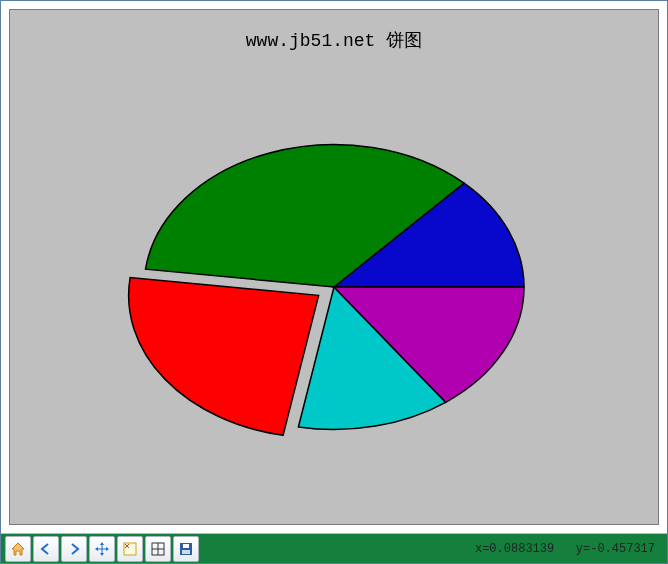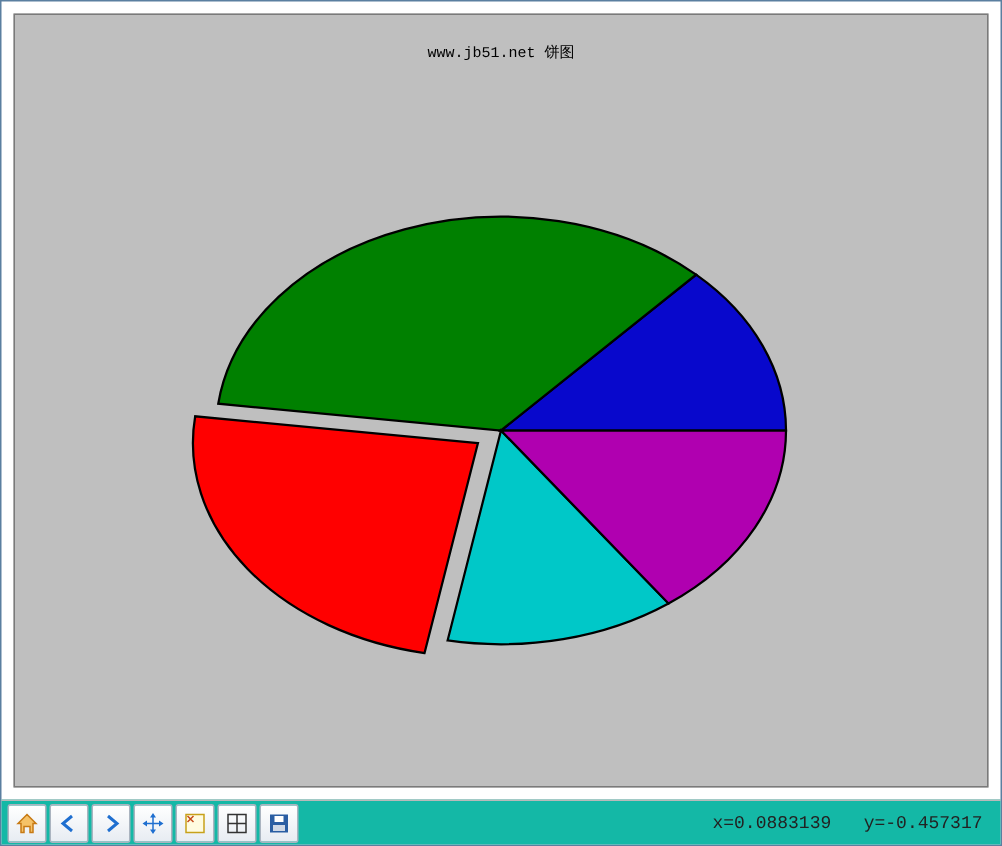--- a/index.html
+++ b/index.html
@@ -8,23 +8,23 @@
   .titlebar-icon{width:16px;height:16px;margin:0 6px;background:linear-gradient(#d9a441,#8b5a1b);border:1px solid #6b4410;border-radius:2px}
   .title-text{color:#1a1a1a}
   .winbtns{position:absolute;right:0;top:0;display:flex;height:20px}
   .winbtn{width:28px;height:20px;margin-left:0;margin-right:0;border:1px solid #8aa4c8;border-top:none;display:flex;align-items:center;justify-content:center;background:linear-gradient(#f3f8ff,#d8e6f5);color:#32506e;border-radius:0 0 3px 3px}
   .winbtn+.winbtn{margin-left:2px}
   .winbtn.close{width:46px;background:linear-gradient(#f08e86,#d9453a 45%,#c32b20);color:#fff;border-color:#a02218}
   .winbtn svg{display:block}
   .client{flex:1;display:flex;flex-direction:column}
   .canvas-area{flex:1;padding:8px;box-sizing:border-box}
   .canvas-frame{width:100%;height:100%;background:#bfbfbf;border:1px solid #7a7a7a;box-sizing:border-box;position:relative;display:flex;align-items:center;justify-content:center}
-  .chart-title{position:absolute;top:18px;left:0;right:0;text-align:center;font-family:"SimSun","Courier New",monospace;font-size:10px;color:#000}
+  .chart-title{position:absolute;top:18px;left:0;right:0;text-align:center;font-family:"SimSun","Courier New",monospace;font-size:18px;color:#000}
   svg.pie{display:block}
-  .toolbar{height:30px;border-top:1px solid #b9b9b9;background:#14b8a6;display:flex;align-items:center;padding:0 4px;box-sizing:border-box}
+  .toolbar{height:30px;border-top:1px solid #b9b9b9;background:#15803d;display:flex;align-items:center;padding:0 4px;box-sizing:border-box}
   .tbtn{width:24px;height:24px;border:1px solid #aab4c0;background:linear-gradient(#ffffff,#e7ecf2);margin-right:2px;border-radius:2px;display:flex;align-items:center;justify-content:center;color:#2b5ea3}
   .tbtn svg{display:block}
   .coords{margin-left:auto;font-family:"Courier New",monospace;font-size:12px;color:#222;padding-right:8px;white-space:pre}
 </style>
 </head>
 <body>
 
 <div class="window">
 
 

